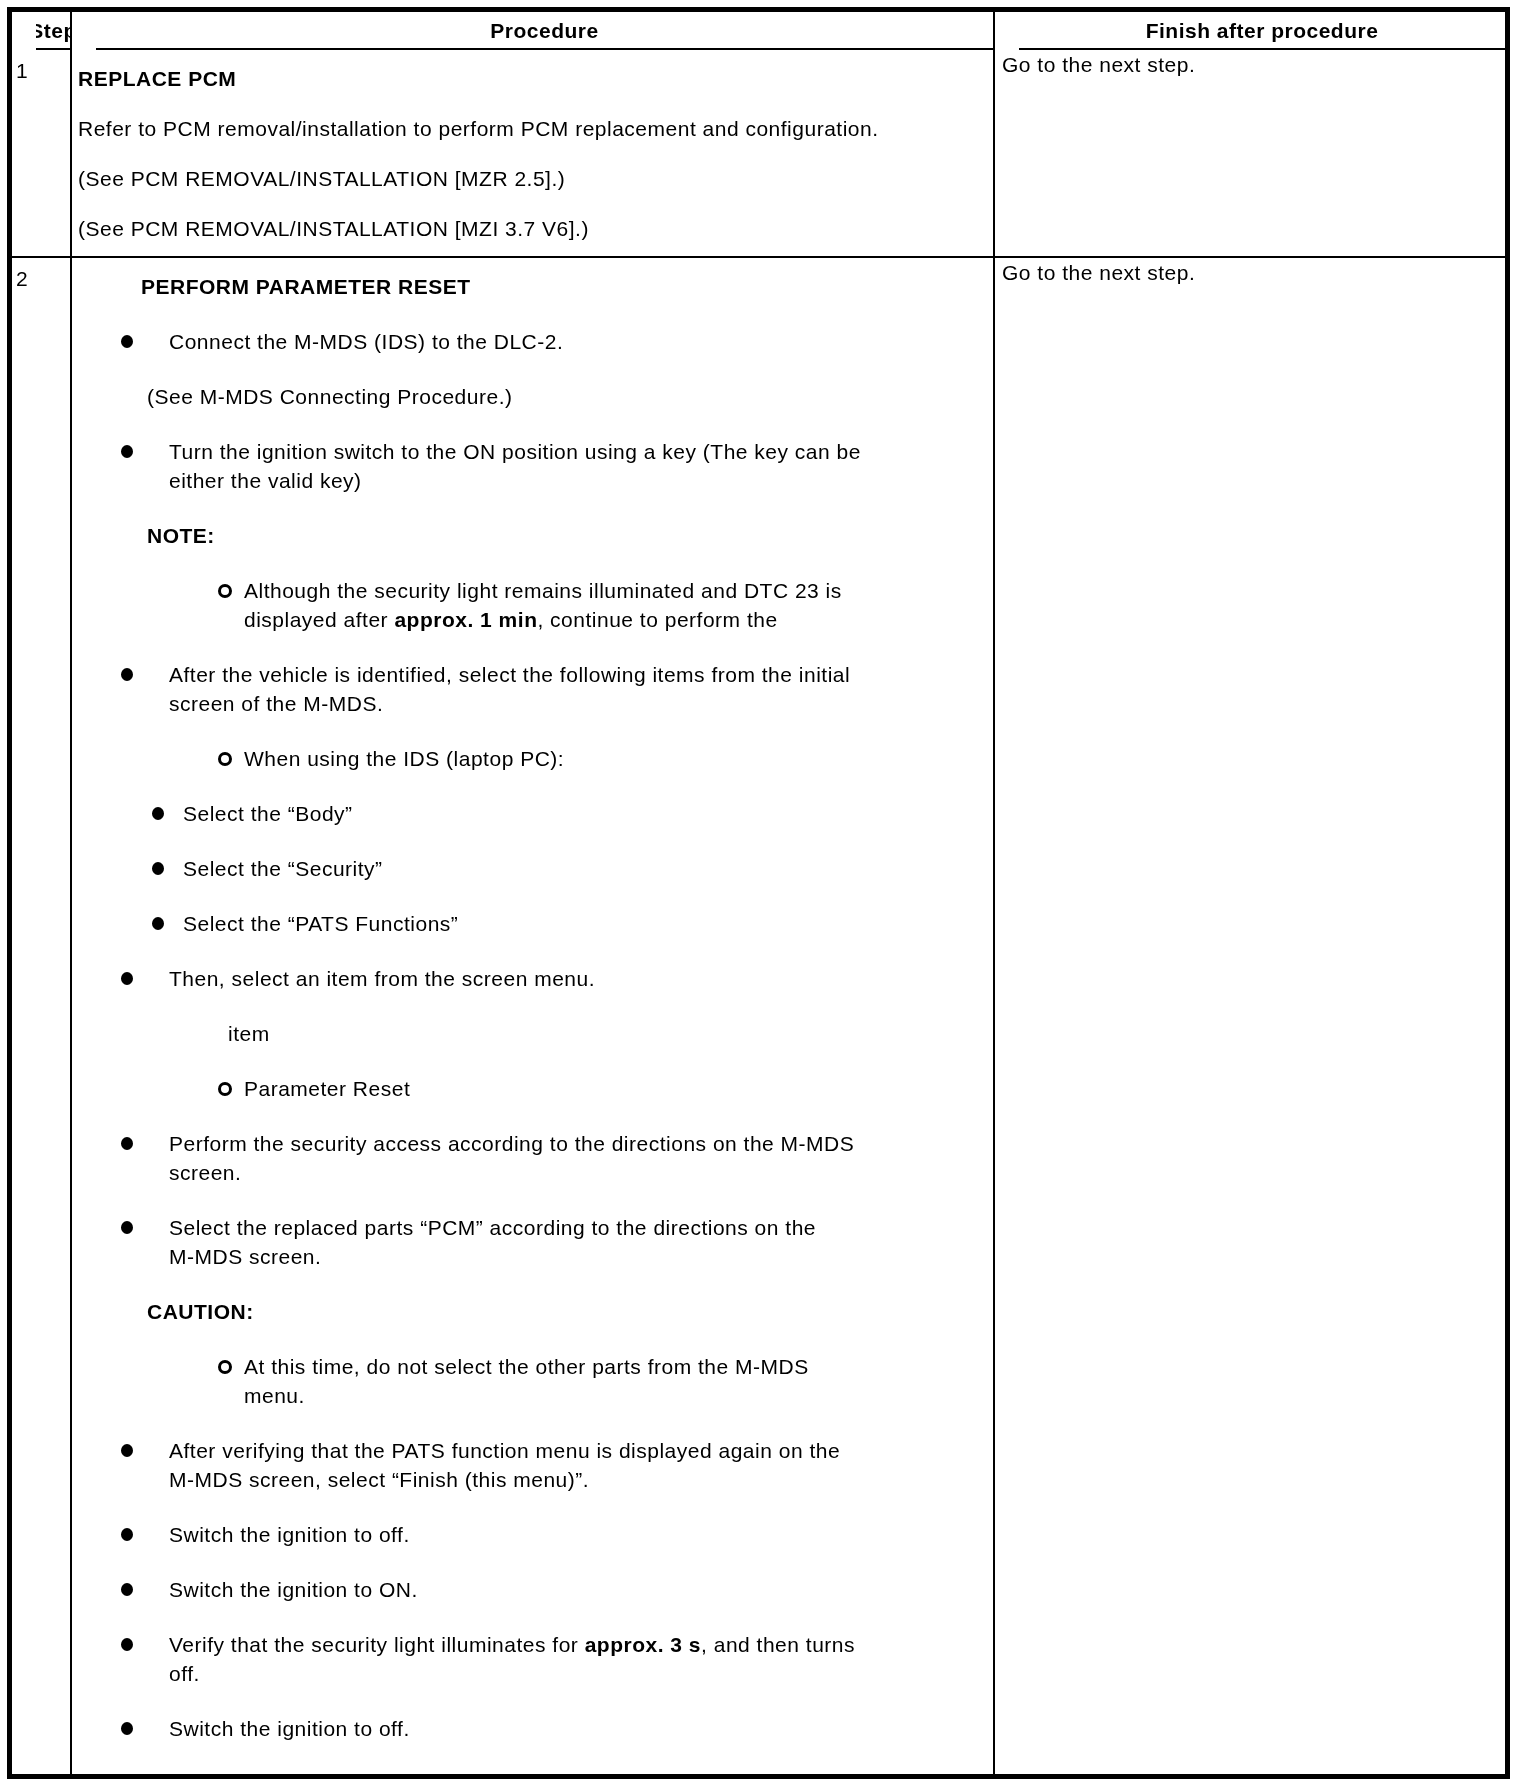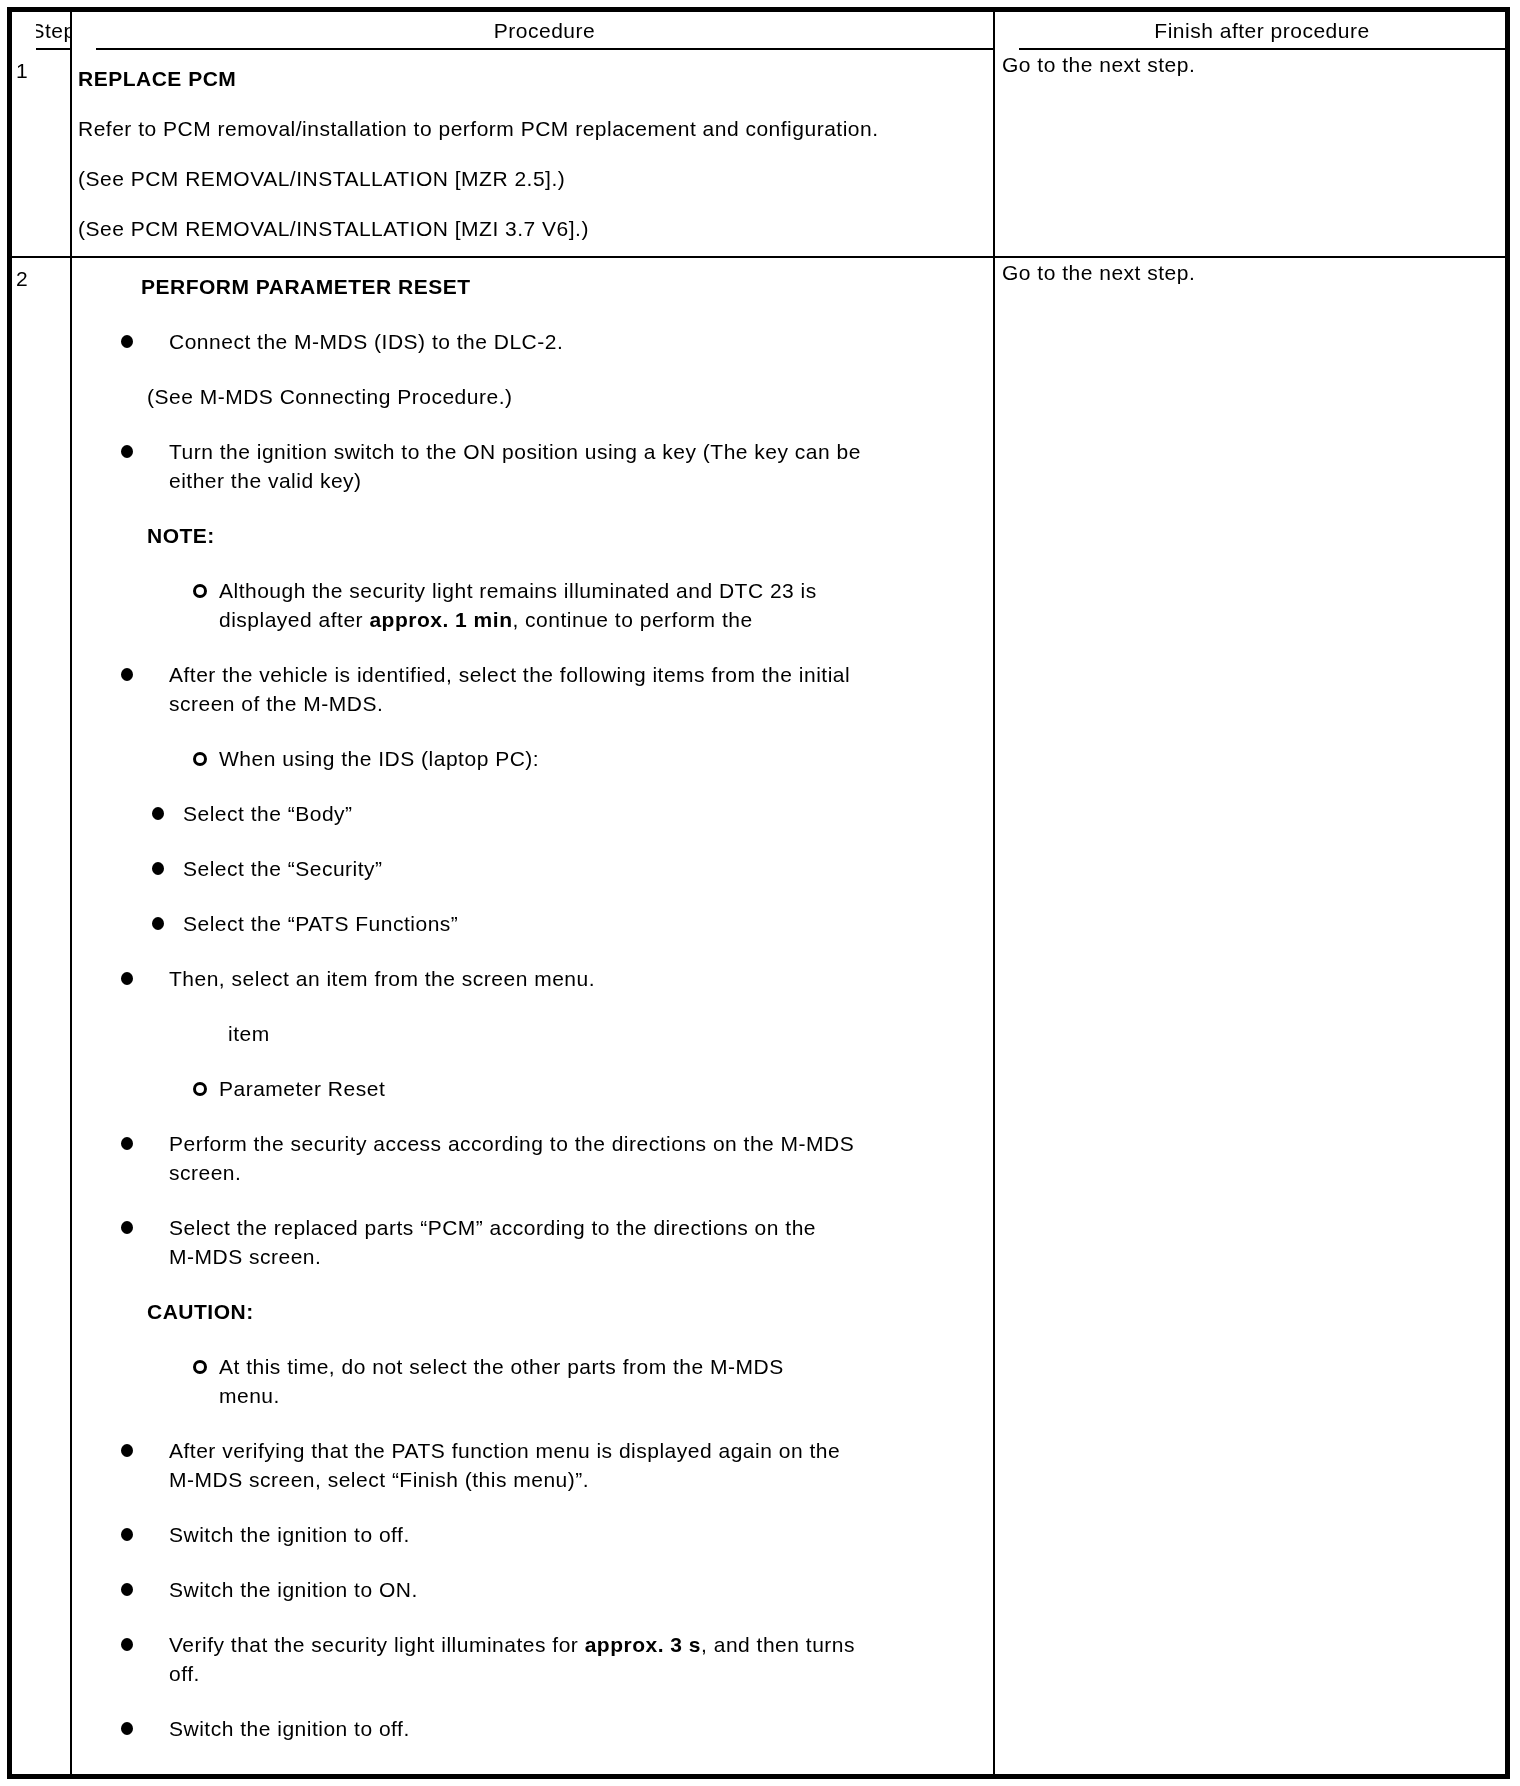--- a/index.html
+++ b/index.html
@@ -12,39 +12,39 @@
     position: absolute; left: 7px; top: 7px; width: 1503px; height: 1772px;
     box-sizing: border-box; border: 5px solid #000;
     display: grid;
     grid-template-columns: 60px 923px 1fr;
     grid-template-rows: 38px 208px 1fr;
     background: #fff;
   }
   .cell { box-sizing: border-box; overflow: hidden; background: #fff; }
   .cell.bl { border-right: 2px solid #000; }
   .cell.bb { border-bottom: 2px solid #000; }
-  .hdr { display: flex; align-items: center; justify-content: center; font-weight: normal; margin-left: 24px; }
+  .hdr { display: flex; align-items: center; justify-content: center; font-weight: bold; margin-left: 24px; }
   .stepcell { padding: 6px 0 0 4px; }
   .actioncell { display: flex; align-items: flex-start; padding-left: 7px; }
 
   
   .r1proc { padding: 14px 10px 16px 6px; }
   .r1proc p { margin: 0 0 21px 0; }
   .r1proc .heading1 { font-weight: bold; }
 
   
   .r2proc { padding: 14px 40px 0 0; }
   .heading2 { font-weight: bold; margin: 0 0 26px 69px; }
   .subhead  { font-weight: bold; margin: 0 0 26px 75px; }
   .item-label { font-weight: normal; margin: 0 0 26px 156px; }
   .see-note { margin: 0 0 26px 75px; }
 
   .li { display: flex; margin: 0 0 26px 0; }
   .li.l1 { padding-left: 49px; gap: 22px; }
-  .li.l2 { padding-left: 121px; }
+  .li.l2 { padding-left: 121px; margin-left: 25px; }
   .li.l3 { padding-left: 80px; }
   .dot {
     flex: 0 0 auto; width: 12px; height: 13px; background: #000;
     border-radius: 50%; margin: 8px 14px 0 0;
   }
   .li.l3 .dot { margin-right: 19px; }
   .oring {
     flex: 0 0 auto; width: 14px; height: 14px; box-sizing: border-box;
     border: 3px solid #000; border-radius: 50%; margin: 8px 12px 0 0;
   }

